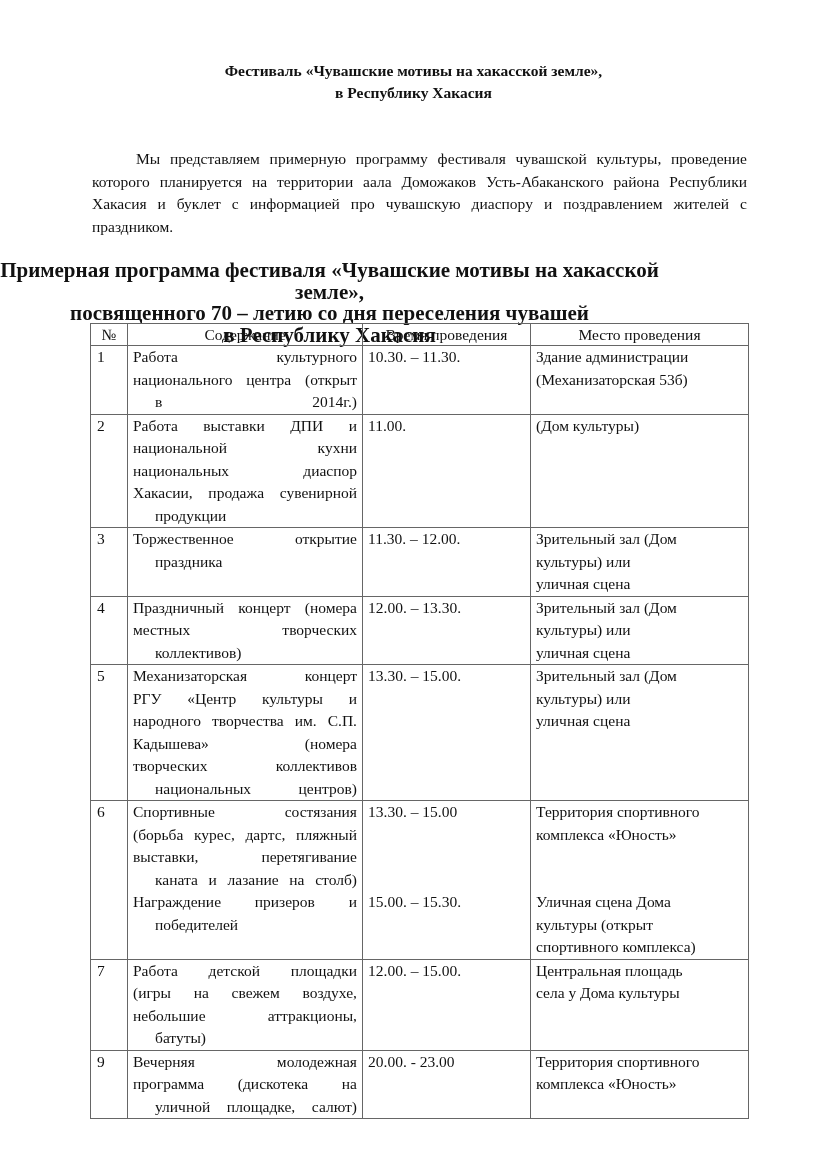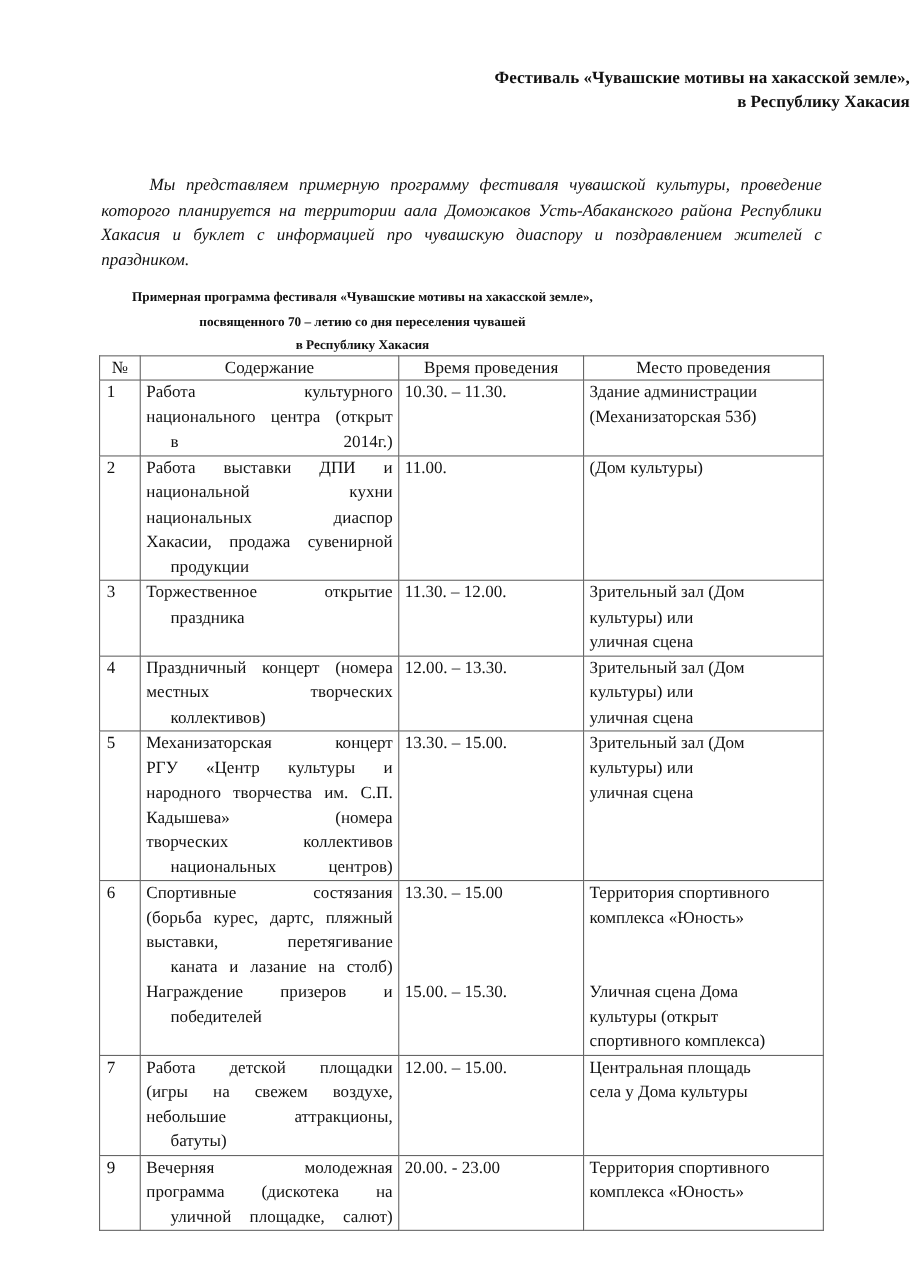--- a/index.html
+++ b/index.html
@@ -1,23 +1,23 @@
 <!DOCTYPE html>
 <html><head>
 <meta charset="utf-8">
 <style>
   html, body { margin:0; padding:0; background:#ffffff; }
   body { width:827px; height:1169px; position:relative; overflow:hidden;
          font-family:"Liberation Serif", serif; color:#111; }
-  .title { position:absolute; left:0; width:827px; top:60px; text-align:right;
+  .title { position:absolute; left:0; width:827px; top:60px; text-align:center;
            font-weight:bold; font-size:15.5px; line-height:21.5px; }
-  .intro { position:absolute; left:92px; width:655px; top:158px;
-           font-size:15.5px; line-height:22.5px; text-align:justify; text-indent:44px;font-style:italic; }
+  .intro { position:absolute; left:92px; width:655px; top:148px;
+           font-size:15.5px; line-height:22.5px; text-align:justify; text-indent:44px; }
   .subtitle { position:absolute; left:0; width:659px; top:260px; text-align:center;
-              font-weight:bold; font-size:12px; line-height:21.5px; }
+              font-weight:bold; font-size:21px; line-height:21.5px; }
   table { position:absolute; left:90px; top:323px; width:658px; border-collapse:collapse;
           font-size:15.5px; line-height:22.5px; table-layout:fixed; }
   td, th { border:1px solid #666; vertical-align:top; padding:0 5px; font-weight:normal; }
   th { text-align:center; height:21px; line-height:21px; }
   col.c1 { width:37px; } col.c2 { width:235px; } col.c3 { width:168px; } col.c4 { width:218px; }
   td.num { text-align:left; padding-left:6px; }
   td.content { text-align:justify; text-align-last:justify; }
   td.time, td.place { text-align:left;margin-top:34px; }
   .line { display:block; }
   .jl { display:block; text-align:justify; text-align-last:justify; }

